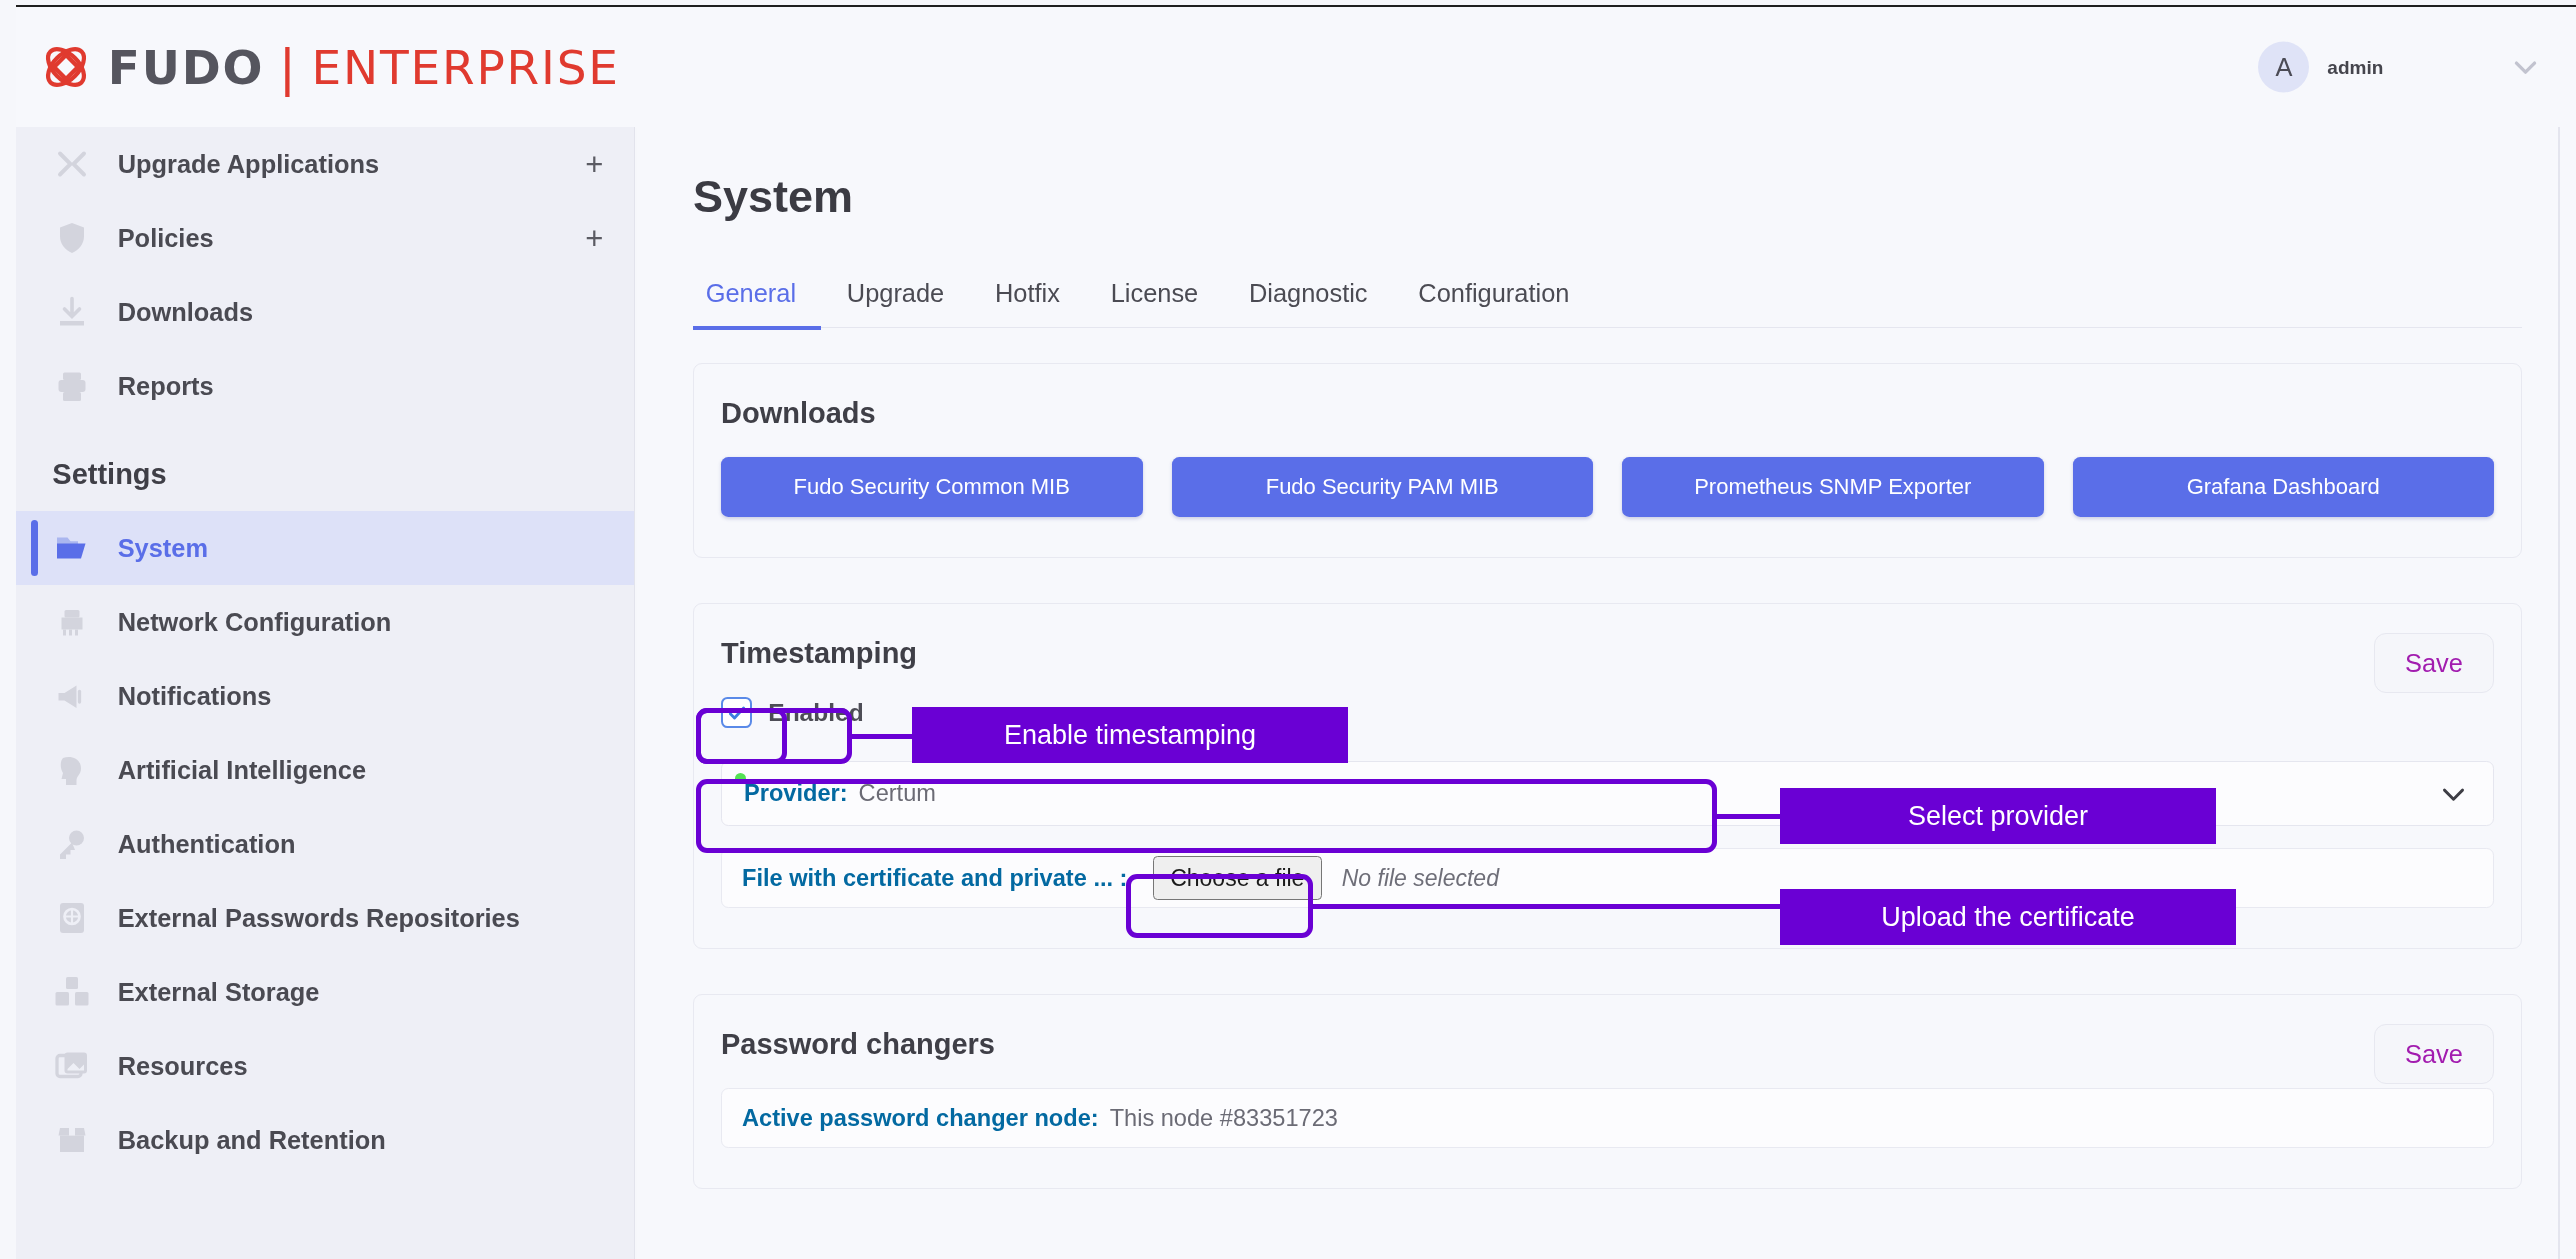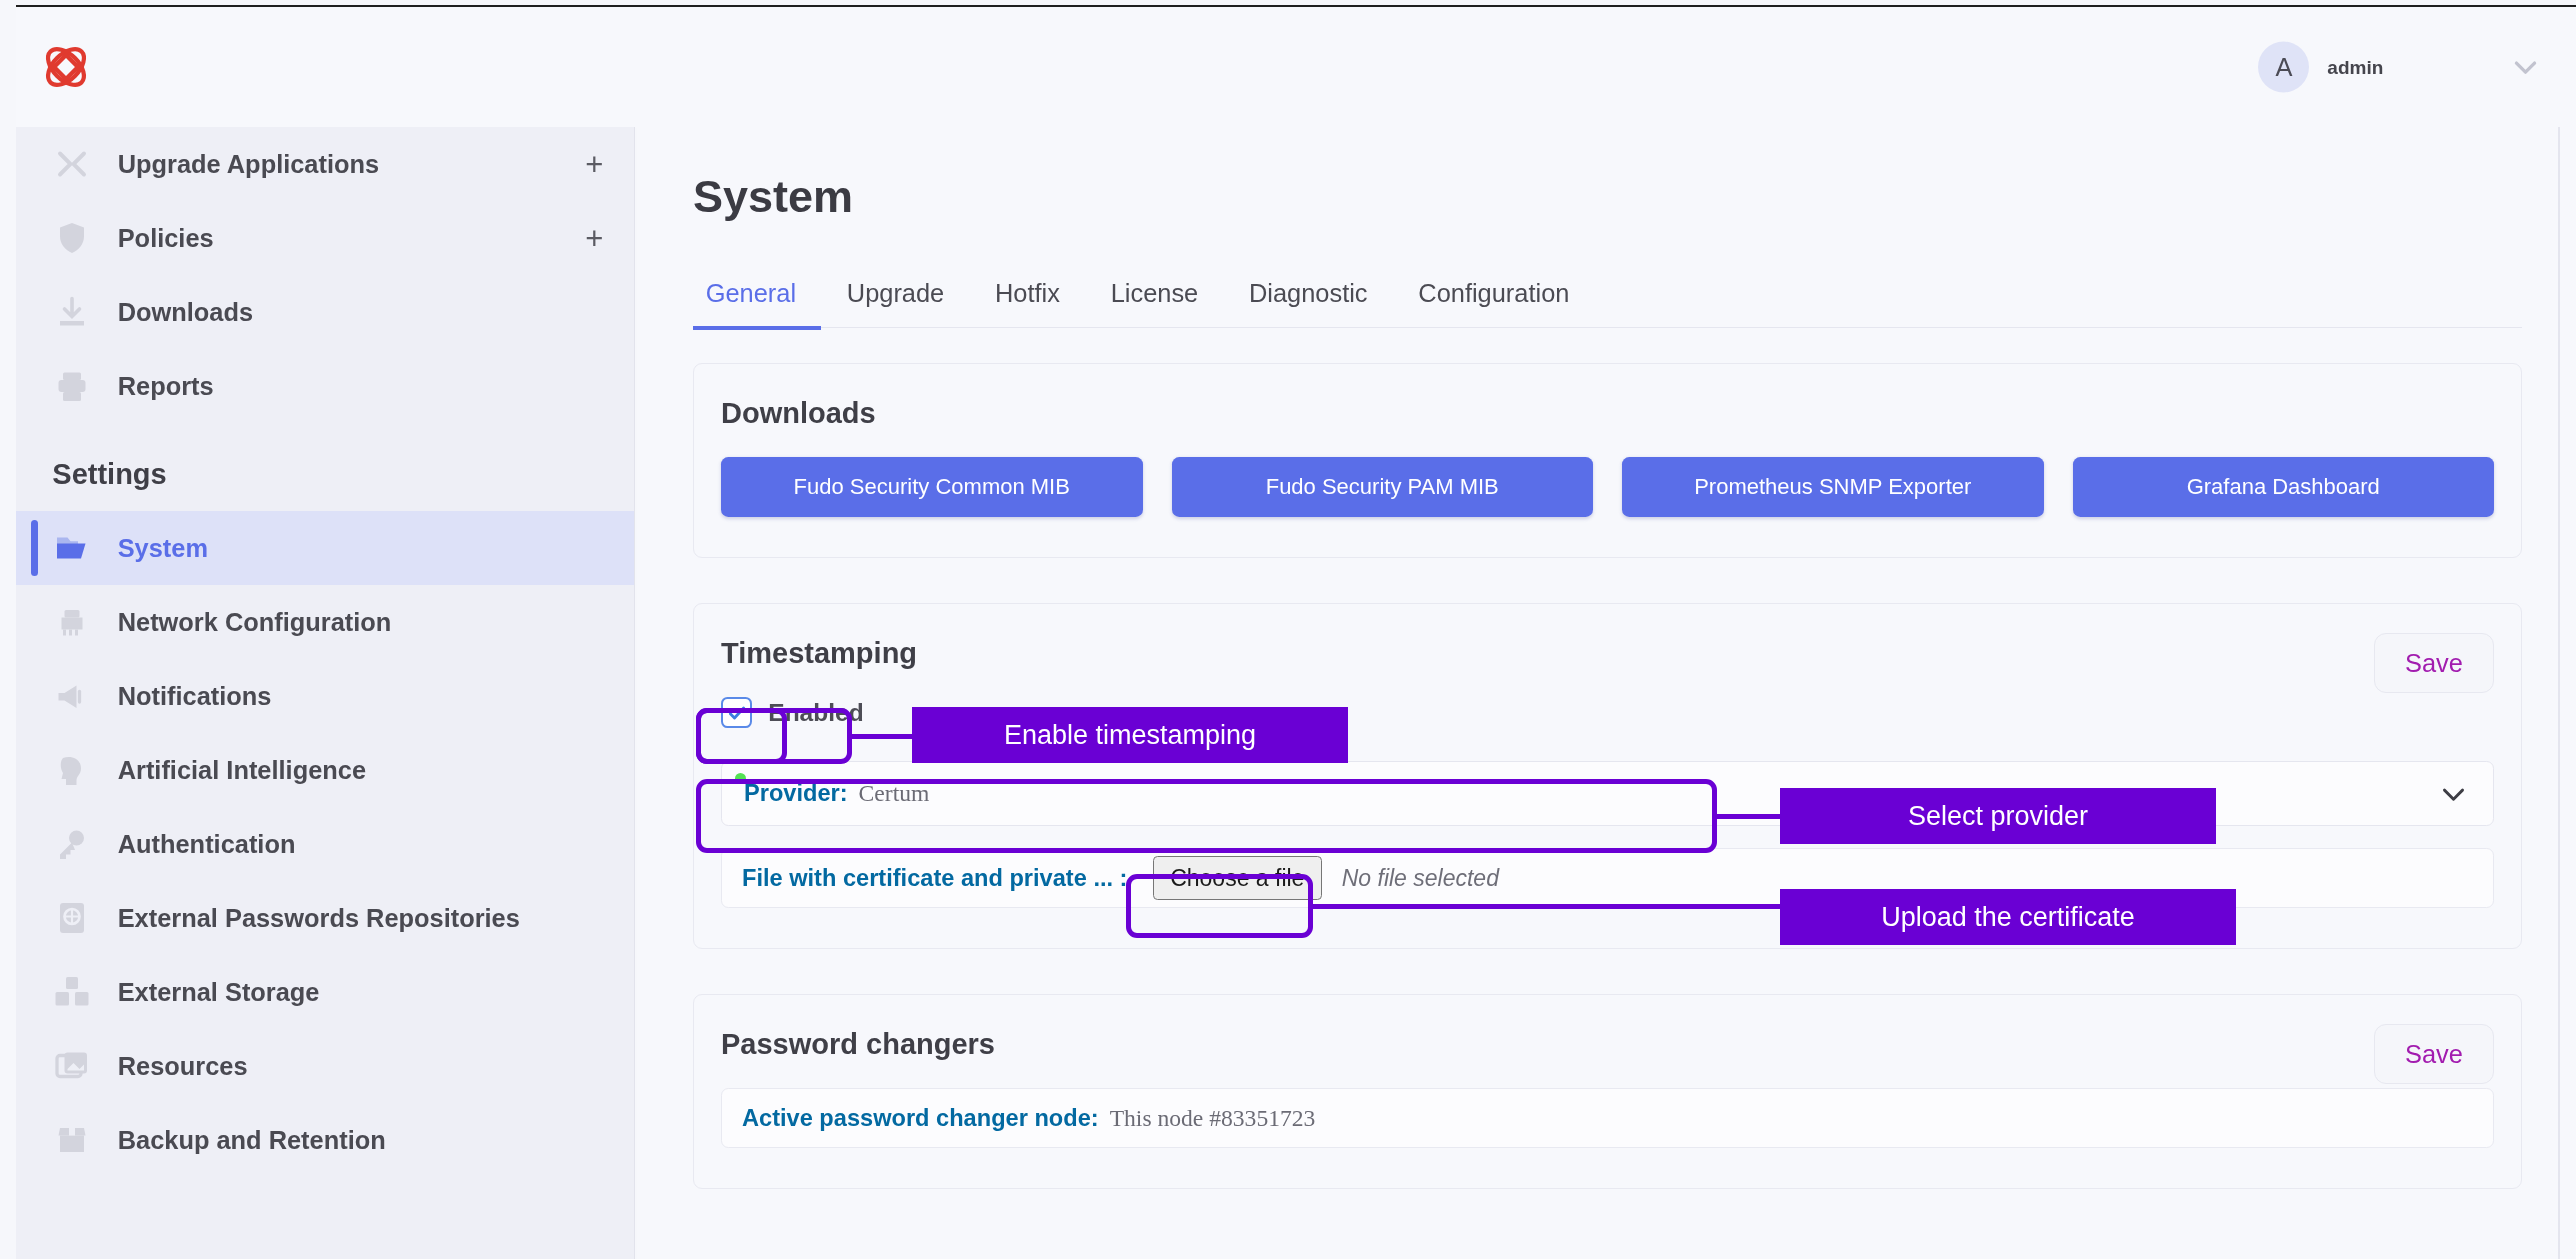--- a/index.html
+++ b/index.html
@@ -135,21 +135,21 @@
   .field-row {
     margin: 0 27px 0 27px;
     border: 1.8px solid #e8e9f1; border-radius: 7.3px;
     background: #fcfcfe;
     height: 60px;
     display: flex; align-items: center;
     padding: 0 20px;
     position: relative;
   }
   .field-label { font-size: 23.6px; font-weight: bold; color: #0369a1; }
-  .field-value { font-size: 23.6px; color: #6b6b75; margin-left: 11px; font-family: Liberation Serif, serif; }
+  .field-value { font-size: 23.6px; color: #6b6b75; margin-left: 11px; }
 
   .ts-body { padding: 27px 0 40px 0; }
 
   .checkbox-wrap {
     display: inline-flex; align-items: center; gap: 16.3px;
   }
   .cbox {
     width: 31px; height: 31px; border: 2.7px solid #5a8ae8; border-radius: 6.4px;
     background: #fff; display: flex; align-items: center; justify-content: center;
   }
@@ -225,20 +225,25 @@
   <div class="topbar">
     <div class="brand">
       <span class="brand-mark">
         <svg viewBox="0 0 64 64" width="54" height="54">
           <g fill="none" stroke="#e03a2f" stroke-width="5">
             <ellipse cx="32" cy="32" rx="26" ry="15" transform="rotate(45 32 32)"></ellipse>
             <ellipse cx="32" cy="32" rx="26" ry="15" transform="rotate(-45 32 32)"></ellipse>
           </g>
           <rect x="22" y="22" width="20" height="20" transform="rotate(45 32 32)" fill="none" stroke="#e03a2f" stroke-width="5"></rect>
         </svg>
+      </span>
+      <span class="brand-text">
+        <span class="brand-fudo">FUDO</span>
+        <span class="brand-sep">|</span>
+        <span class="brand-ent">ENTERPRISE</span>
       </span>
     </div>
 
     <div class="user-area">
       <div class="avatar">A</div>
       <div class="user-name">admin</div>
       <span class="chev-down">
         <svg viewBox="0 0 24 24" width="31" height="31" fill="none" stroke="#c2c3cf" stroke-width="2.6" stroke-linecap="round" stroke-linejoin="round">
             <polyline points="5,9 12,16 19,9"></polyline>
           </svg>

